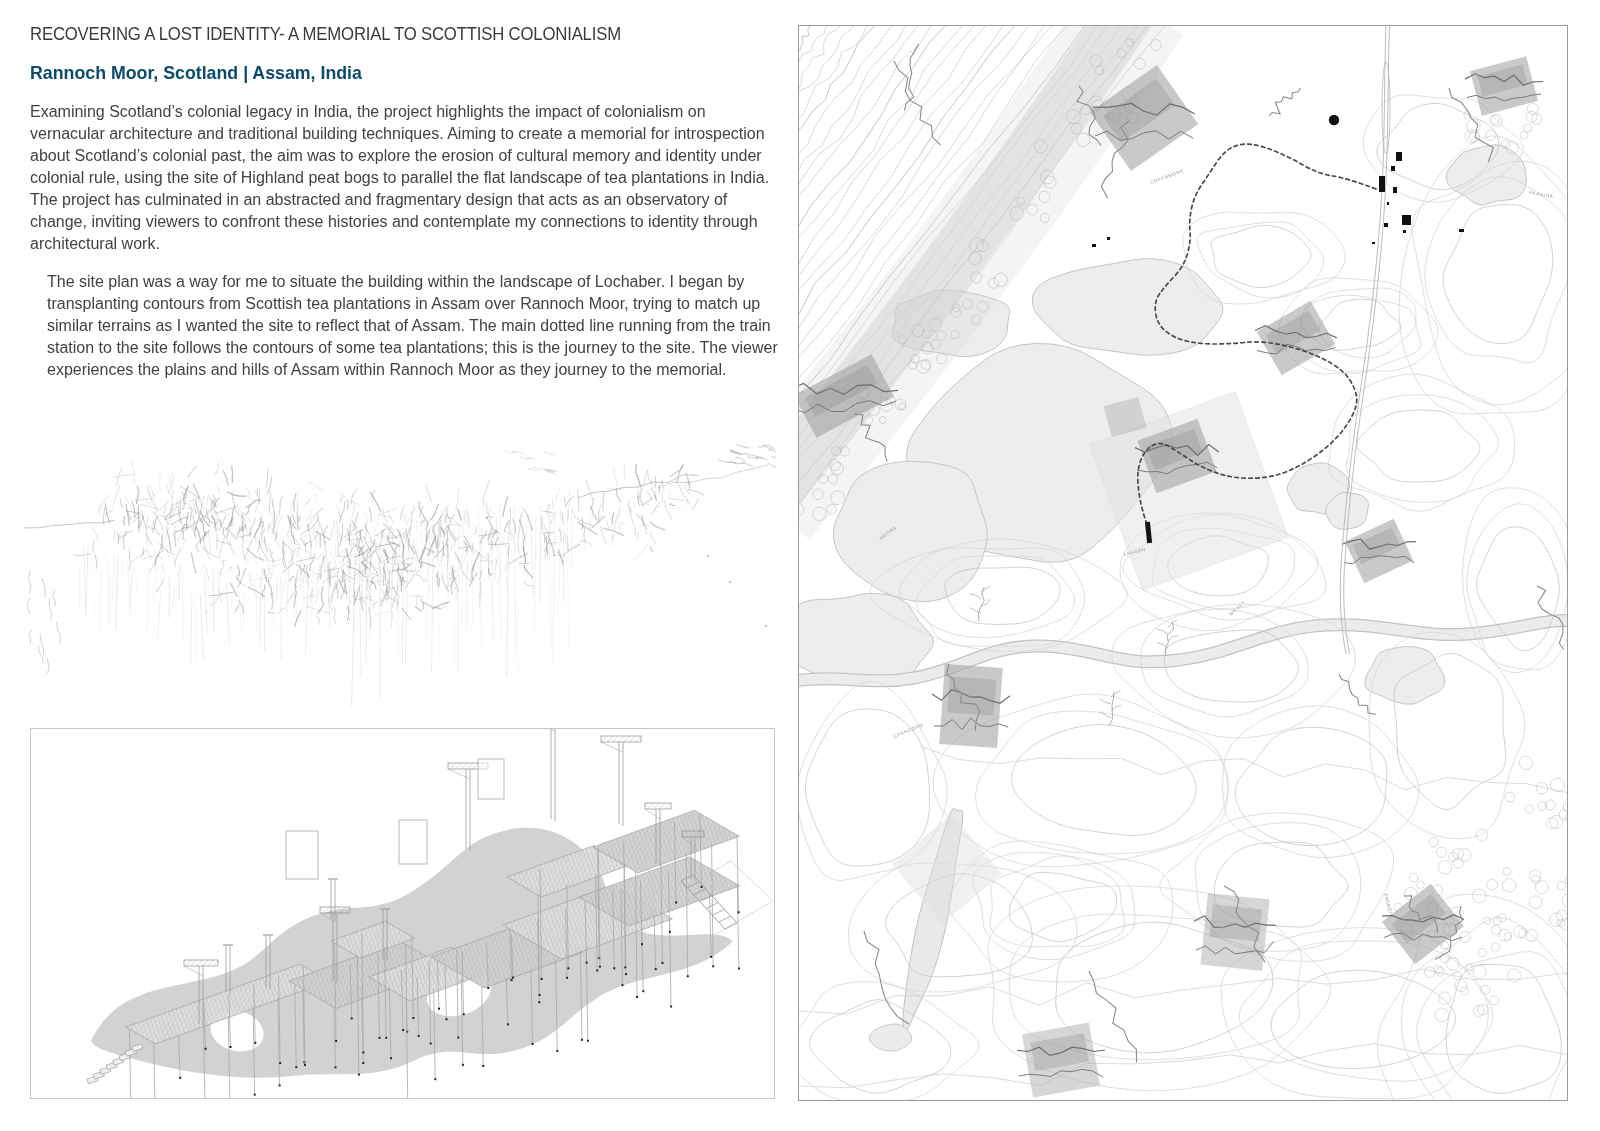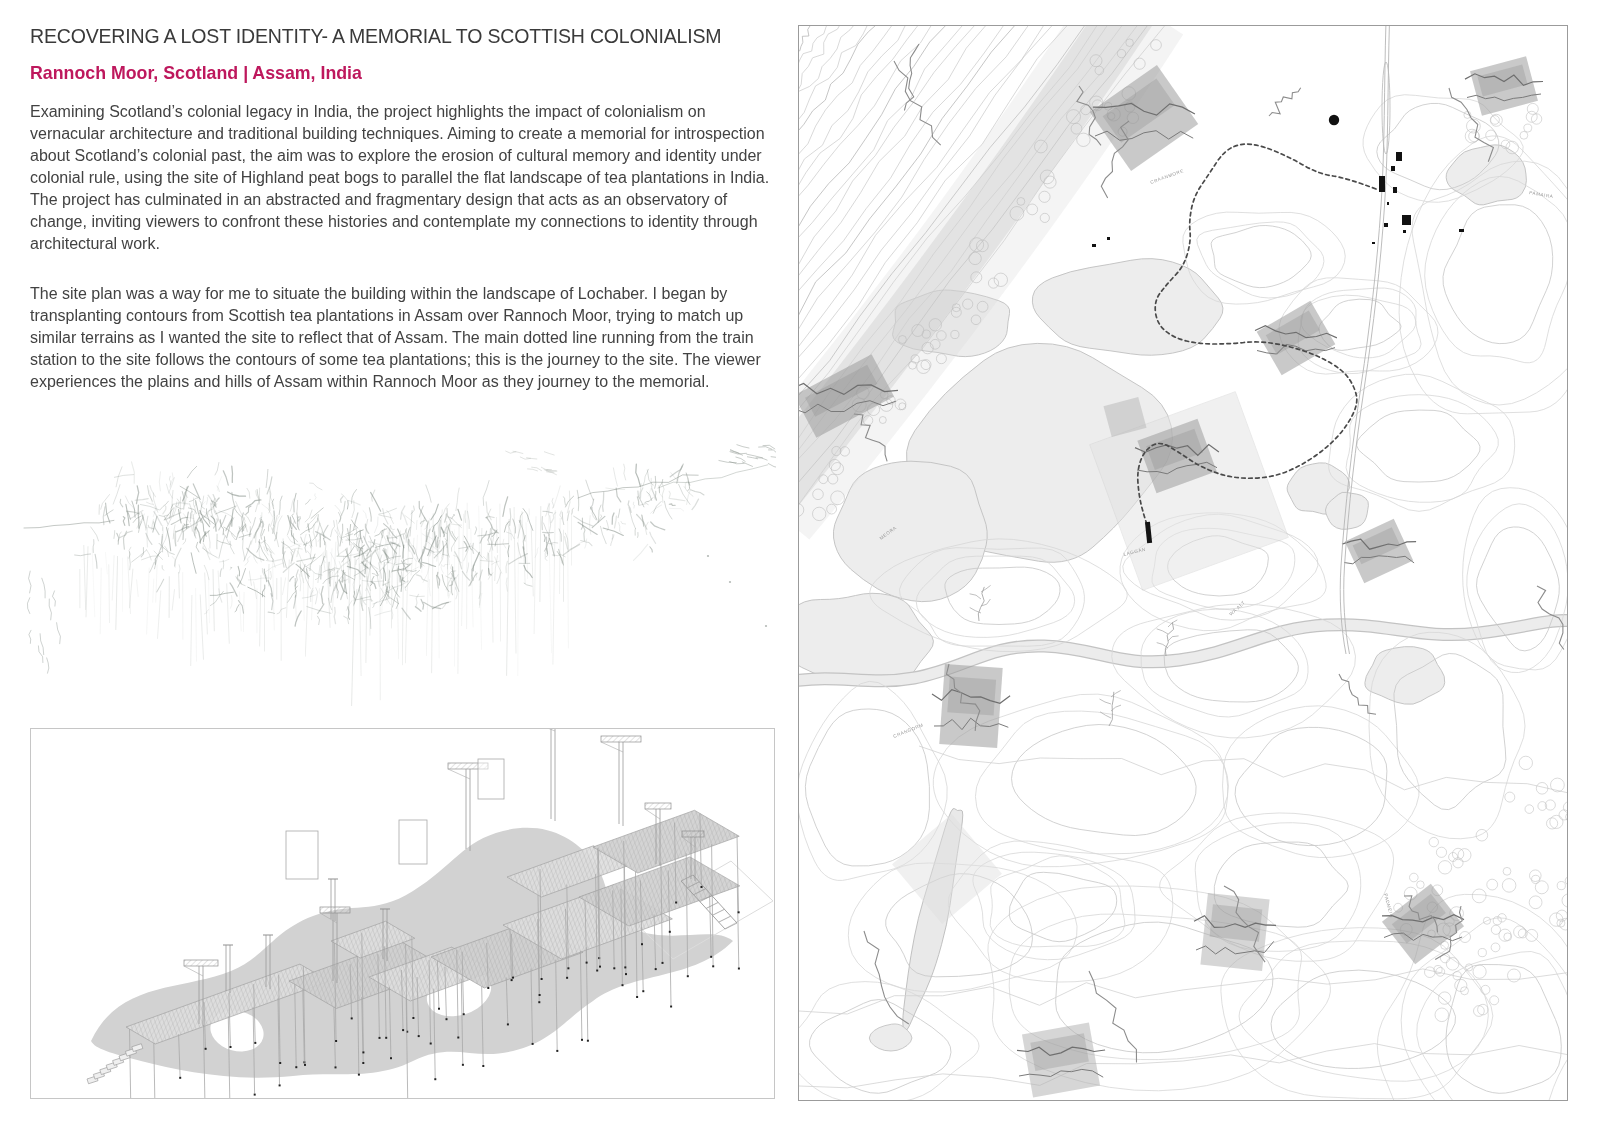--- a/index.html
+++ b/index.html
@@ -1,27 +1,27 @@
 <!DOCTYPE html>
 <html><head>
 <meta charset="utf-8">
 <style>
   html,body{margin:0;padding:0;background:#ffffff;}
   .board{position:relative;width:1600px;height:1131px;background:#fff;overflow:hidden;
          font-family:"Liberation Sans", sans-serif;color:#3f3f3f;}
-  .page-title{position:absolute;left:30px;top:24px;margin:0;font-size:21px;font-weight:500;
+  .page-title{position:absolute;left:30px;top:24px;margin:0;font-size:18px;font-weight:500;
          color:#3a3a3a;white-space:nowrap;letter-spacing:-0.2px;}
   .page-title span{display:inline-block;transform:scaleX(.93);transform-origin:left center;}
   .page-subtitle{position:absolute;left:30px;top:62px;margin:0;font-size:18.5px;font-weight:700;
-         color:#be185d;white-space:nowrap;}
+         color:#0c4a6e;white-space:nowrap;}
   .page-subtitle span{display:inline-block;transform:scaleX(.96);transform-origin:left center;}
   .body-par{position:absolute;left:30px;width:752px;margin:0;font-size:16px;line-height:22px;
          color:#424242;text-align:left;}
   #par1{top:101px;}
-  #par2{top:283px;}
+  #par2{top:271px;margin-left:17px;}
   .sketch-fig{position:absolute;left:18px;top:436px;width:758px;height:270px;}
   .axon-fig{position:absolute;left:30px;top:728px;width:743px;height:369px;border:1px solid #c6c6c6;background:#fff;}
   .map-fig{position:absolute;left:798px;top:25px;width:768px;height:1074px;border:1px solid #9b9b9b;background:#fff;}
   svg{display:block;}
 </style>
 </head>
 <body>
 
 <div class="board">
 

